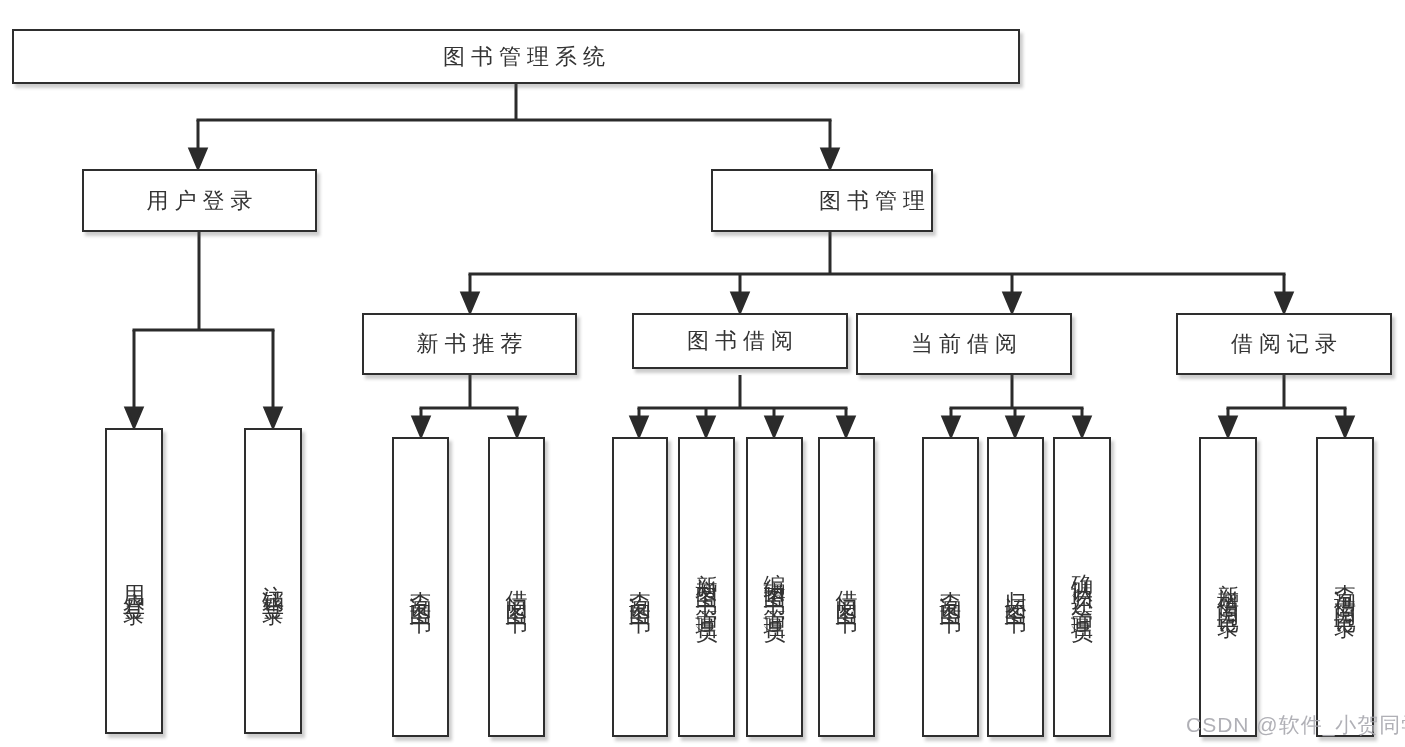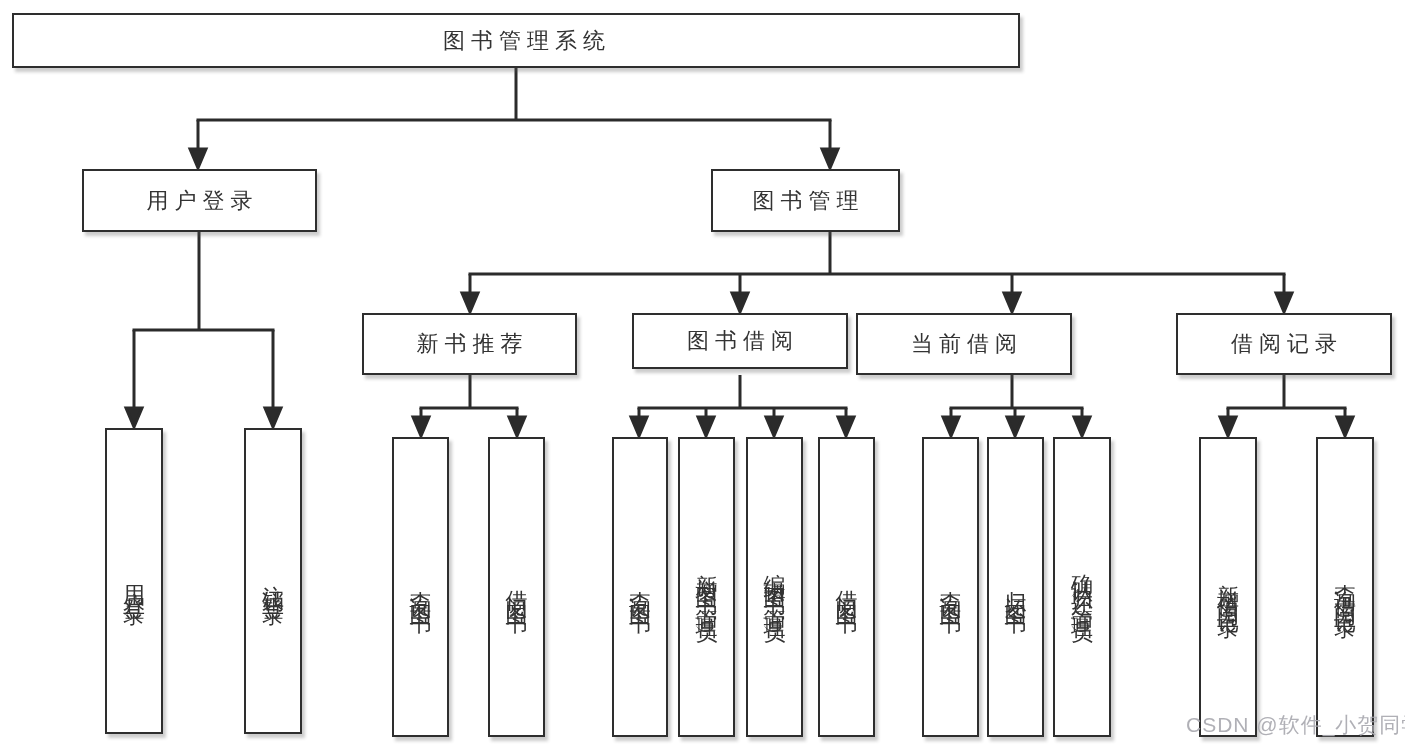--- a/index.html
+++ b/index.html
@@ -123,28 +123,28 @@
 
       <line x1="1284" y1="375" x2="1284" y2="409"></line>
       <line x1="1226.5" y1="408" x2="1346.5" y2="408"></line>
       <line x1="1228" y1="408" x2="1228" y2="418"></line>
       <polygon points="1220,417 1236,417 1228,436"></polygon>
       <line x1="1345" y1="408" x2="1345" y2="418"></line>
       <polygon points="1337,417 1353,417 1345,436"></polygon>
     </g>
   </svg>
 
-  <div class="hbox" style="left:12px; top:13px; width:1008px; height:55px;padding-left:16px;">
+  <div class="hbox" style="left:12px; top:29px; width:1008px; height:55px;padding-left:16px;">
     <span>图书管理系统</span>
   </div>
 
   <div class="hbox" style="left:82px; top:169px; width:235px; height:63px;">
     <span>用户登录</span>
   </div>
-  <div class="hbox" style="left:711px; top:169px; width:189px; height:63px;">
+  <div class="hbox" style="left:711px; top:169px; width:222px; height:63px;justify-content:flex-end;">
     <span>图书管理</span>
   </div>
 
   <div class="hbox" style="left:362px; top:313px; width:215px; height:62px;">
     <span>新书推荐</span>
   </div>
   <div class="hbox" style="left:632px; top:313px; width:216px; height:56px;">
     <span>图书借阅</span>
   </div>
   <div class="hbox" style="left:856px; top:313px; width:216px; height:62px;">

